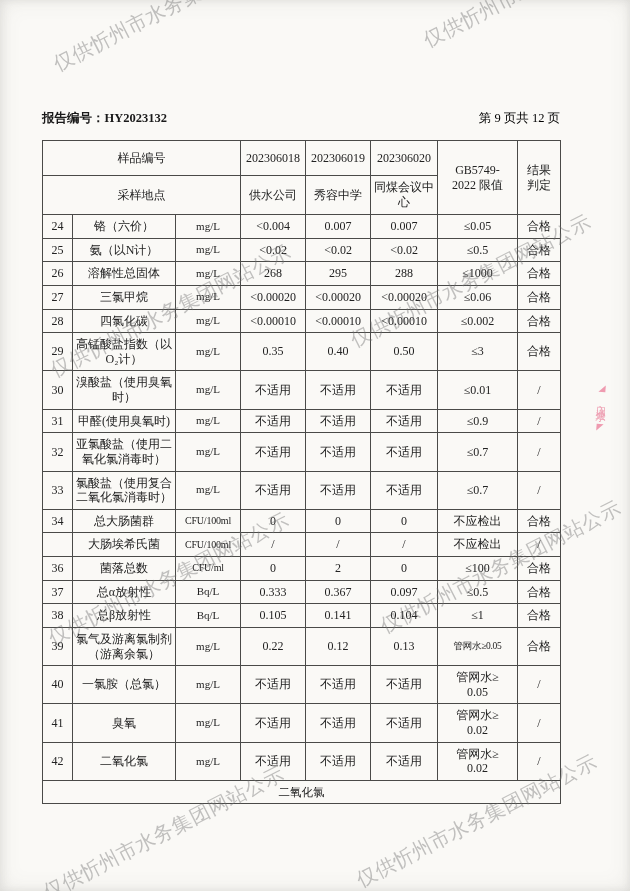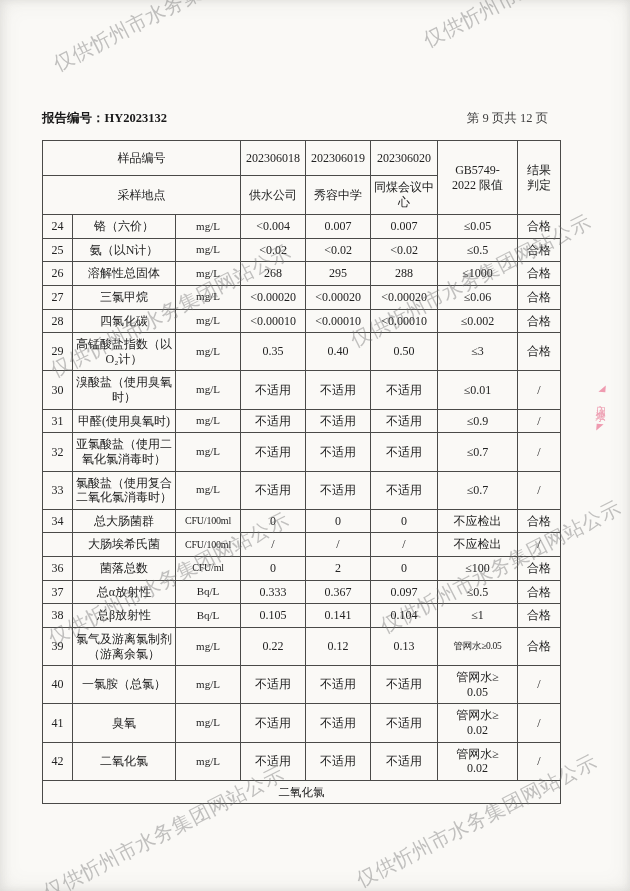--- a/index.html
+++ b/index.html
@@ -17,21 +17,21 @@
     box-shadow:inset 0 0 22px rgba(90,88,80,.10), inset 4px 0 8px rgba(90,88,80,.07), inset -3px 0 6px rgba(90,88,80,.06);
     overflow:hidden;
   }
   
   .doc-title{
     position:absolute;left:42px;top:80px;width:518px;
     text-align:center;font-size:17px;font-weight:bold;letter-spacing:1px;color:#161616;
   }
   .meta-line{position:absolute;left:42px;top:110px;width:518px;font-size:12.5px;}
   .report-no{position:absolute;left:0;top:0;font-weight:bold;color:#1a1a1a;}
-  .page-info{position:absolute;right:12px;top:0;color:#404040;}
+  .page-info{position:absolute;right:0;top:0;color:#000000;}
   
   table.report{
     position:absolute;left:42px;top:140px;width:518px;
     border-collapse:collapse;table-layout:fixed;
     font-size:12px;color:#222;
   }
   table.report td{
     border:1px solid #4a4a48;
     text-align:center;vertical-align:middle;
     padding:4px 2px;line-height:1.22;

